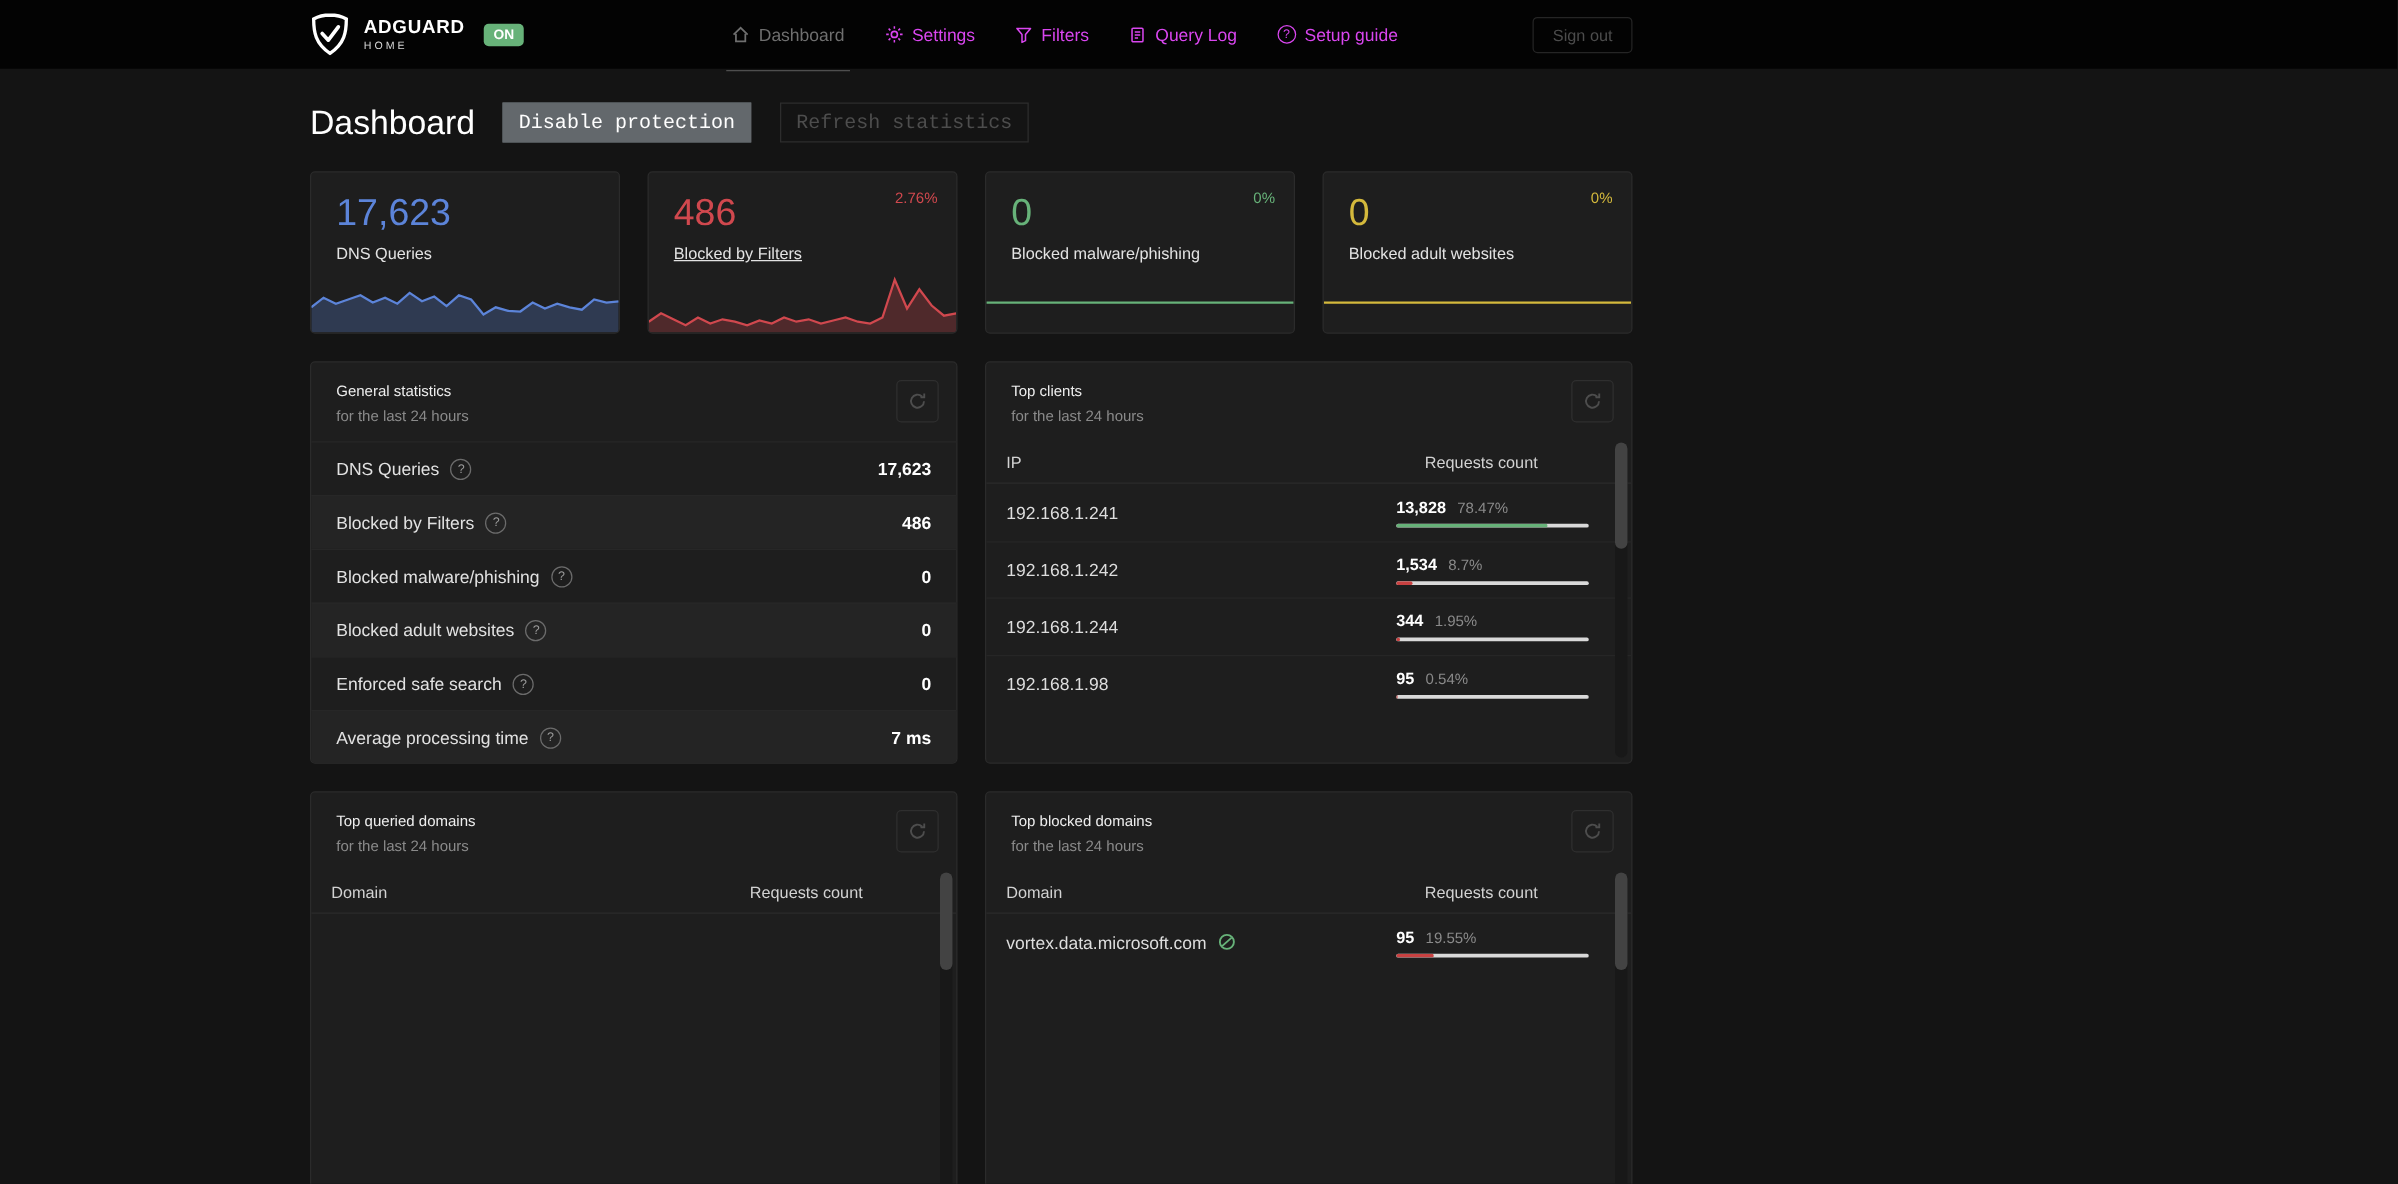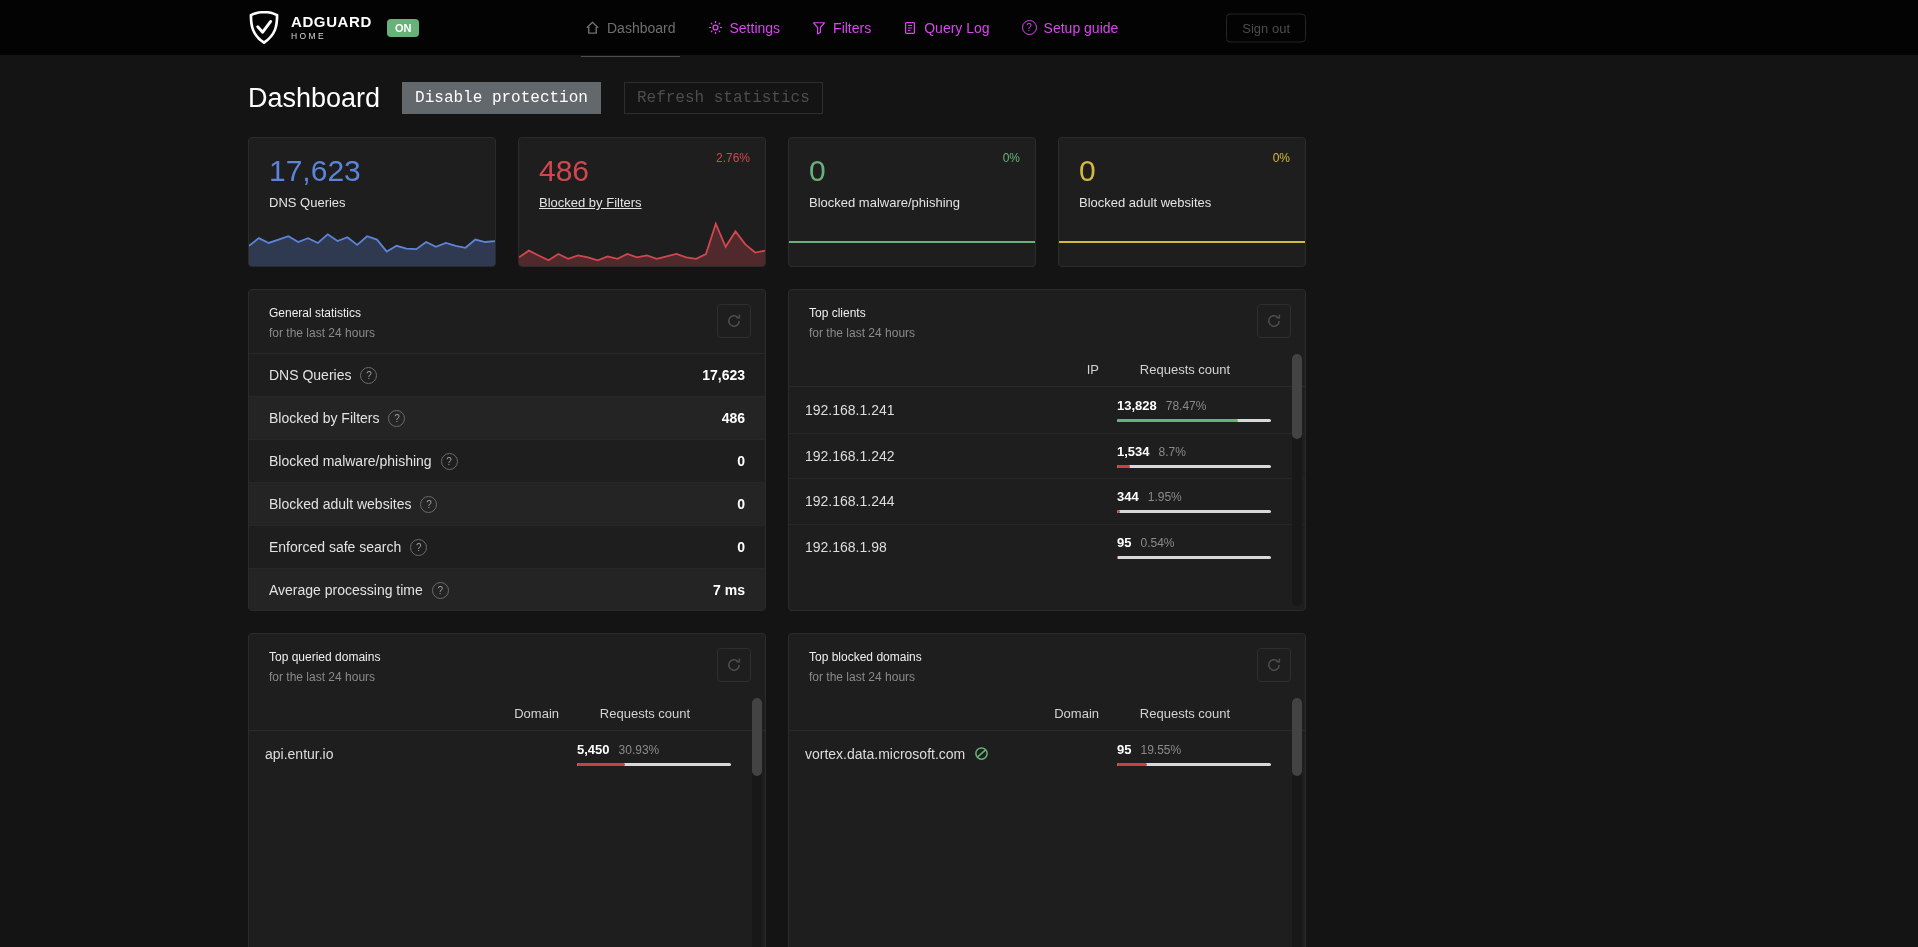--- a/index.html
+++ b/index.html
@@ -72,21 +72,21 @@
   .srow:nth-child(even) { background:#242424; }
   .srow-label { display:flex; align-items:center; gap:9px; color:#e2e2e2; }
   .qmark { width:17px; height:17px; border:1px solid #6b6b6b; border-radius:50%;
            color:#9c9c9c; font-size:10px; display:flex; align-items:center;
            justify-content:center; cursor:pointer; }
   .srow-value { font-weight:bold; color:#fff; }
 
   
   .tbl-head { display:flex; align-items:center; padding:9px 16px;
               border-bottom:1px solid #2b2b2b; font-size:13px; color:#d2d2d2; }
-  .tbl-head .c1 { flex:1; text-align:right; }
+  .tbl-head .c1 { flex:1; text-align:left; }
   .tbl-head .c2 { width:172px; margin-right:18px; text-align:center; }
   .trow { display:flex; align-items:center; height:45.5px; padding:0 16px;
           border-top:1px solid #262626; }
   .trow:first-child { border-top:none; }
   .cell-key { flex:1; font-size:14px; color:#dddddd; display:flex; align-items:center; gap:9px; cursor:pointer; }
   .count-cell { width:154px; margin-right:18px; }
   .count-line { display:flex; align-items:baseline; gap:9px; }
   .count-num { font-size:13px; font-weight:bold; color:#fff; }
   .count-pct { font-size:12px; color:#8a8a8a; }
   .bar { height:3px; background:#d9d9d9; border-radius:2px; margin-top:6px; overflow:hidden; }
@@ -360,34 +360,20 @@
       <button class="refresh-btn">
         <svg viewBox="0 0 14 14" width="14" height="14">
             <path d="M12.2 7A5.2 5.2 0 1 1 10.6 3.2" fill="none" stroke="currentColor" stroke-width="1.5"></path>
             <path d="M12.4 0.8v3h-3" fill="none" stroke="currentColor" stroke-width="1.5"></path>
           </svg>
       </button>
       <div class="tbl-head">
         <div class="c1">Domain</div>
         <div class="c2">Requests count</div>
       </div>
-      <div>
-        <div class="trow">
-          <div class="cell-key">api.entur.io</div>
-          <div class="count-cell">
-            <div class="count-line">
-              <span class="count-num">5,450</span>
-              <span class="count-pct">30.93%</span>
-            </div>
-            <div class="bar">
-              <div class="bar-fill" style="width: 30.93%; background: rgb(201, 65, 65);"></div>
-            </div>
-          </div>
-        </div>
-      </div>
       <div class="vscroll">
         <div class="vthumb th-bottom"></div>
       </div>
     </div>
 
     <div class="panel h-cut">
       <div class="panel-head">
         <div class="panel-title">Top blocked domains</div>
         <div class="panel-sub">for the last 24 hours</div>
       </div>

